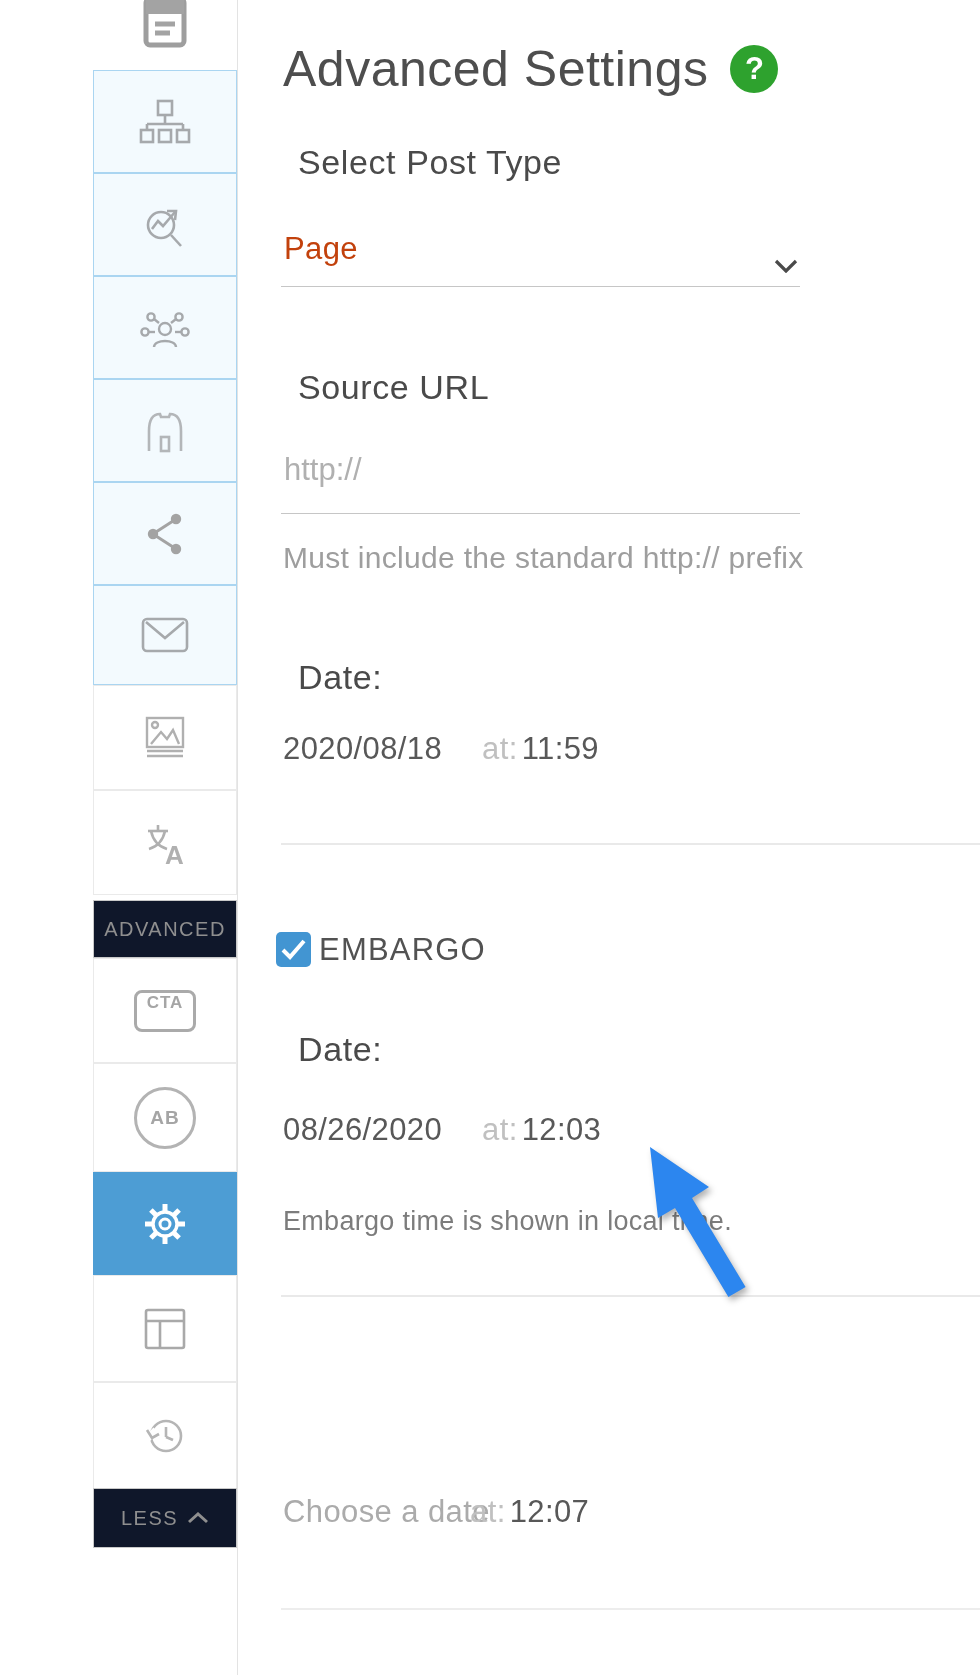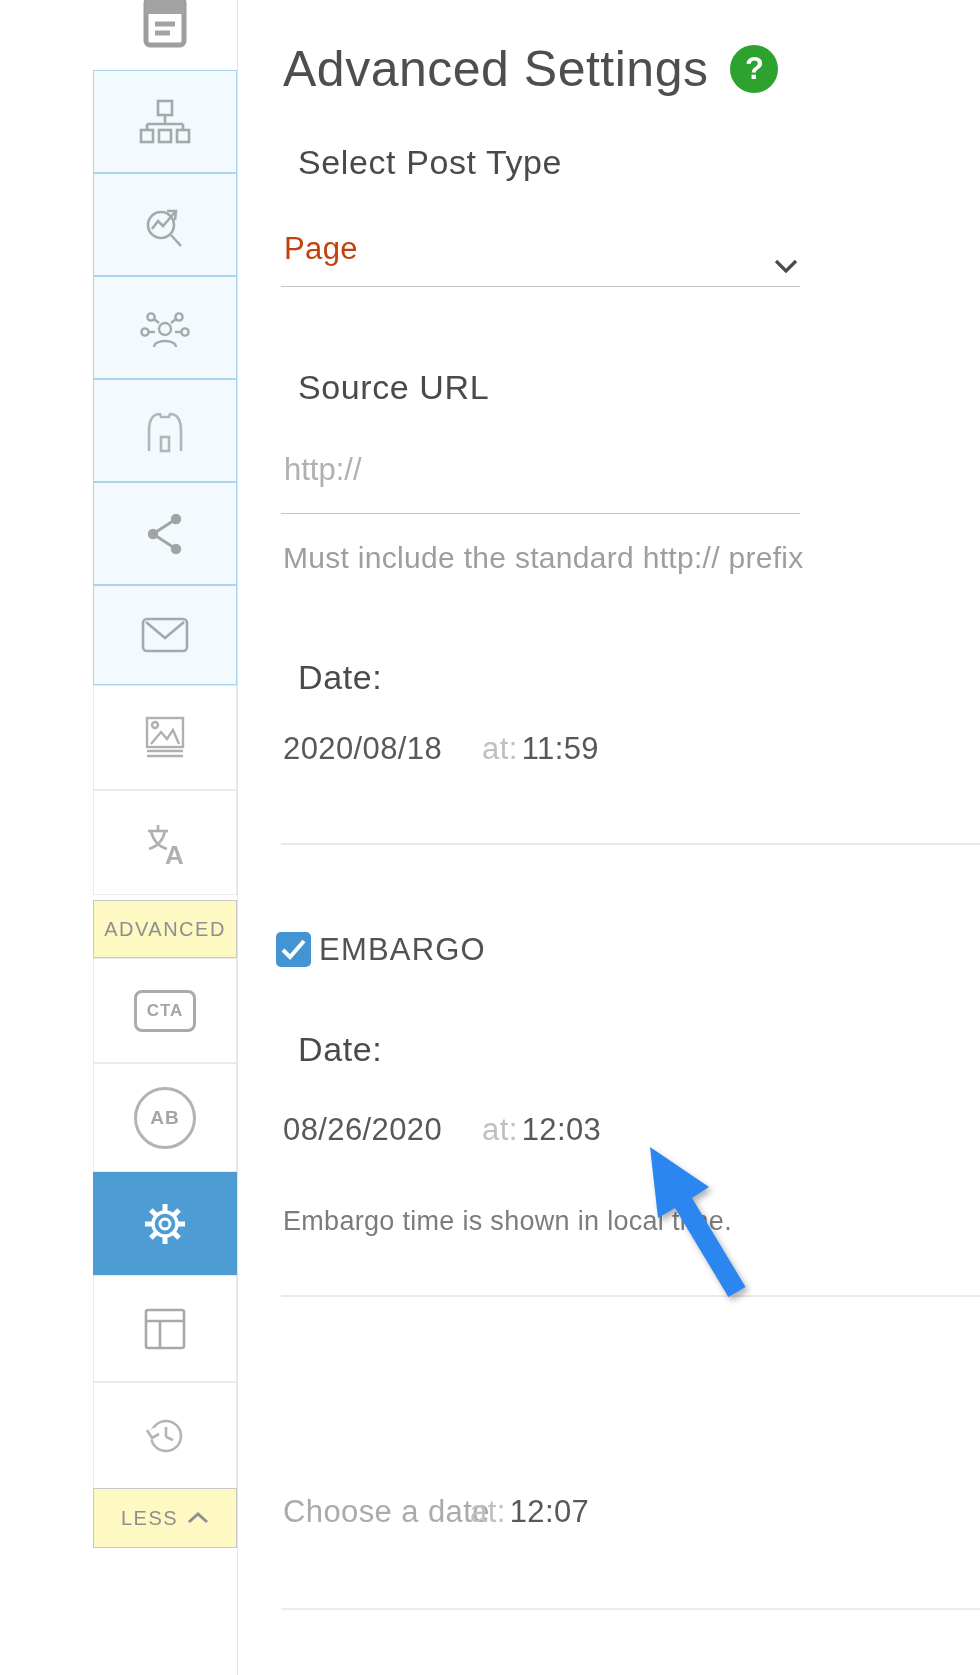--- a/index.html
+++ b/index.html
@@ -6,22 +6,22 @@
   #screen{
     position:relative;width:980px;height:1675px;overflow:hidden;background:#ffffff;
     font-family:"Liberation Sans",sans-serif;color:#4f4f4f;
   }
   
   .sidebar{position:absolute;left:93px;top:0;width:144px;height:1675px;background:#fff;border-right:1px solid #e3e3e3;}
   .sb-item{position:absolute;left:0;width:144px;box-sizing:border-box;display:flex;align-items:center;justify-content:center;overflow:hidden;cursor:pointer;background:#fff;}
   .sb-item.blue{background:#f3fafe;border:1px solid #aad5f1;}
   .sb-item.white{border:1px solid #eaeaea;}
   .sb-item.active{background:#4d9dd4;border:none;}
-  .sb-badge{position:absolute;left:0;width:144px;box-sizing:border-box;background:#fef9c3;border:1px solid #c9c9c9;display:flex;align-items:center;justify-content:center;gap:9px;color:#8f8f8f;font-size:20px;letter-spacing:1.5px;cursor:pointer;}
-  .cta-chip{width:56px;height:36px;border:3px solid #aaaaaa;border-radius:8px;display:flex;align-items:center;justify-content:center;color:#a5a5a5;font-size:17px;font-weight:bold;letter-spacing:1px;}
+  .sb-badge{position:absolute;left:0;width:144px;box-sizing:border-box;background:#0f172a;border:1px solid #c9c9c9;display:flex;align-items:center;justify-content:center;gap:9px;color:#8f8f8f;font-size:20px;letter-spacing:1.5px;cursor:pointer;}
+  .cta-chip{width:56px;height:36px;border:3px solid #aaaaaa;border-radius:8px;display:flex;align-items:flex-start;justify-content:center;color:#a5a5a5;font-size:17px;font-weight:bold;letter-spacing:1px;}
   .ab-chip{width:56px;height:56px;border:3px solid #b3b3b3;border-radius:50%;display:flex;align-items:center;justify-content:center;color:#a5a5a5;font-size:19px;font-weight:bold;letter-spacing:1px;}
   
   .abs{position:absolute;}
   .title{font-size:50px;color:#4e4e4e;letter-spacing:0.5px;white-space:nowrap;}
   .help-circle{width:48px;height:48px;border-radius:50%;background:#2ea22e;color:#fff;display:flex;align-items:center;justify-content:center;font-size:31px;font-weight:bold;cursor:pointer;}
   .section-h{font-size:34px;color:#4a4a4a;letter-spacing:0.6px;white-space:nowrap;margin-left:15px;}
   .value{font-size:31px;color:#c2410c;letter-spacing:0.4px;white-space:nowrap;}
   .helper{font-size:30px;color:#9e9e9e;letter-spacing:0.3px;white-space:nowrap;}
   .helper.dark{font-size:27px;color:#7c7c7c;}
   .underline{height:1px;background:#c6c6c6;width:519px;}

